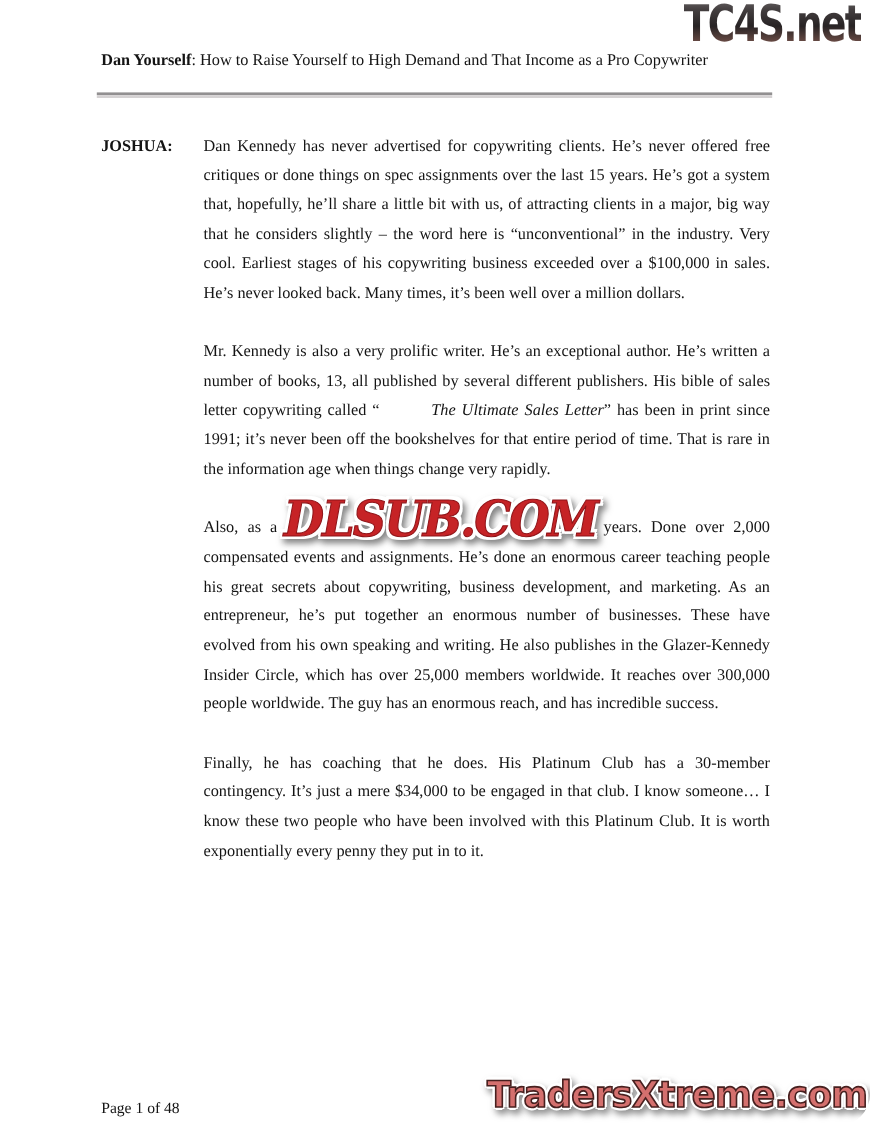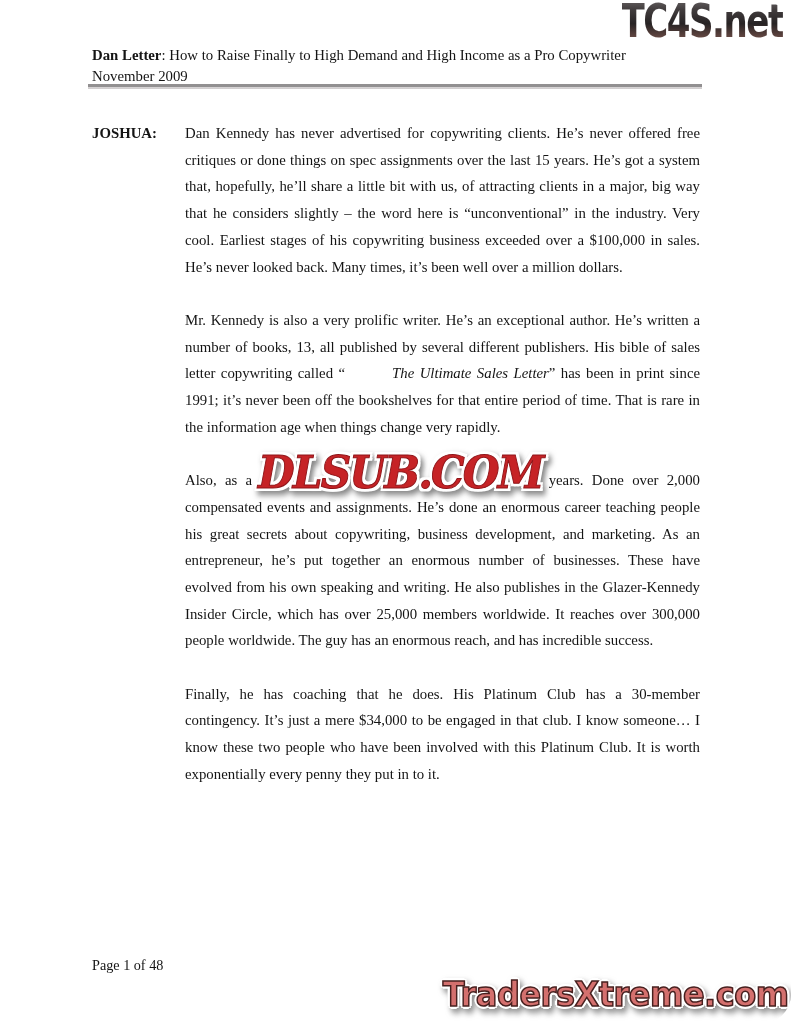--- a/index.html
+++ b/index.html
@@ -105,21 +105,21 @@
       -3px 0 0 #ffffff, 3px 0 0 #ffffff, 0 -3px 0 #ffffff, 0 3px 0 #ffffff,
       -2px -2px 0 #ffffff, 2px -2px 0 #ffffff, -2px 2px 0 #ffffff, 2px 2px 0 #ffffff,
       -3px 3px 0 #ffffff, 3px 3px 0 #ffffff, -3px -3px 0 #ffffff, 3px -3px 0 #ffffff;
     filter: drop-shadow(3px 4px 3px rgba(110,110,110,0.85));
   }
 
   
   .page-number {
     position: absolute;
     left: 92px;
-    top: 957px;
+    top: 1000px;
     font-size: 14.2px;
   }
   .logo-bottom {
     position: absolute;
     right: 2px;
     top: 975px;
     font-family: "DejaVu Sans", sans-serif;
     font-weight: bold;
     font-size: 33px;
     letter-spacing: -0.5px;
@@ -136,23 +136,22 @@
 </style>
 </head>
 <body>
 
 <div class="page">
 
   <div class="logo-top">TC4S.net</div>
 
   <div class="header">
     <div>
-      <span class="bold">Dan Letter</span><span>: How to Raise Finally to High Demand and High Income as a Pro Copywriter</span>
+      <span class="bold">Dan Yourself</span><span>: How to Raise Yourself to High Demand and That Income as a Pro Copywriter</span>
     </div>
-    <div>November 2009</div>
   </div>
   <div class="header-rule"></div>
 
   <div class="transcript">
     <div class="speaker">JOSHUA:</div>
     <div class="paragraphs" id="paragraphs">
         <div class="para"><span>Dan Kennedy has never advertised for copywriting clients. He’s never offered free critiques or done things on spec assignments over the last 15 years. He’s got a system that, hopefully, he’ll share a little bit with us, of attracting clients in a major, big way that he considers slightly – the word here is “unconventional” in the industry. Very cool. Earliest stages of his copywriting business exceeded over a $100,000 in sales. He’s never looked back. Many times, it’s been well over a million dollars.</span></div>
         <div class="para"><span>Mr. Kennedy is also a very prolific writer. He’s an exceptional author. He’s written a number of books, 13, all published by several different publishers. His bible of sales letter copywriting called “</span><span class="italic">The Ultimate Sales Letter</span><span>” has been in print since 1991; it’s never been off the bookshelves for that entire period of time. That is rare in the information age when things change very rapidly.</span></div>
         <div class="para"><span>Also, as a </span><span class="wm-anchor"><span class="watermark">DLSUB.COM</span></span><span> years. Done over 2,000 compensated events and assignments. He’s done an enormous career teaching people his great secrets about copywriting, business development, and marketing. As an entrepreneur, he’s put together an enormous number of businesses. These have evolved from his own speaking and writing. He also publishes in the Glazer-Kennedy Insider Circle, which has over 25,000 members worldwide. It reaches over 300,000 people worldwide. The guy has an enormous reach, and has incredible success.</span></div>
         <div class="para"><span>Finally, he has coaching that he does. His Platinum Club has a 30-member contingency. It’s just a mere $34,000 to be engaged in that club. I know someone… I know these two people who have been involved with this Platinum Club. It is worth exponentially every penny they put in to it.</span></div>

